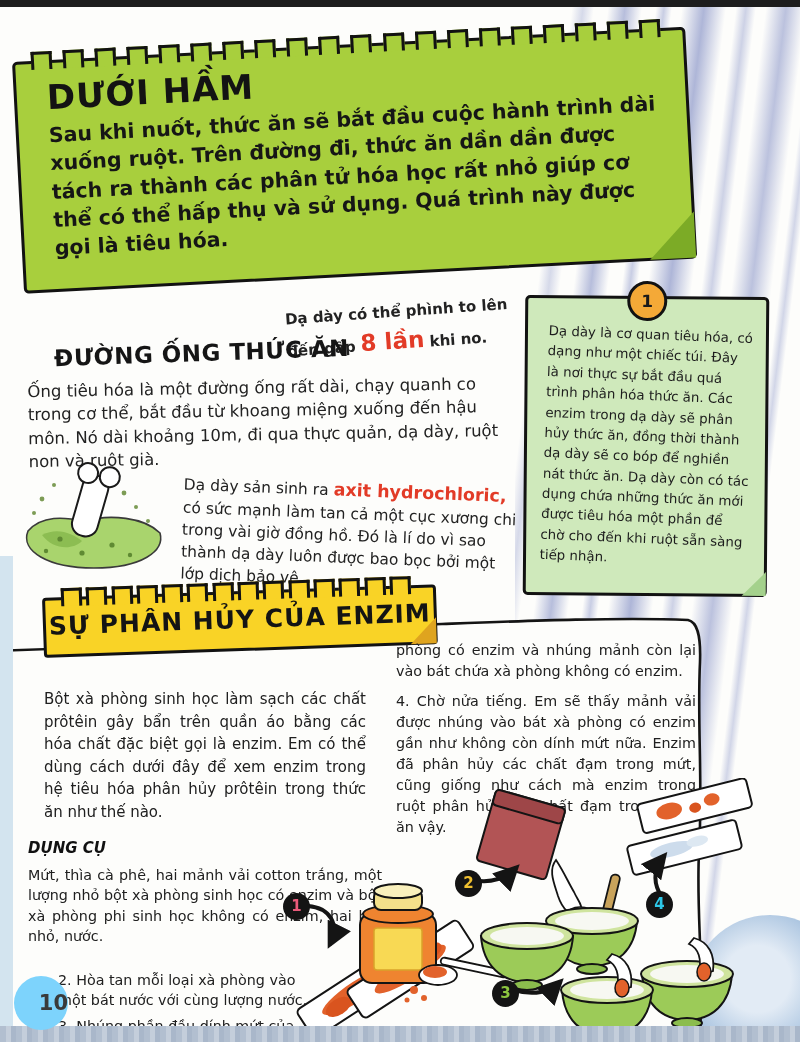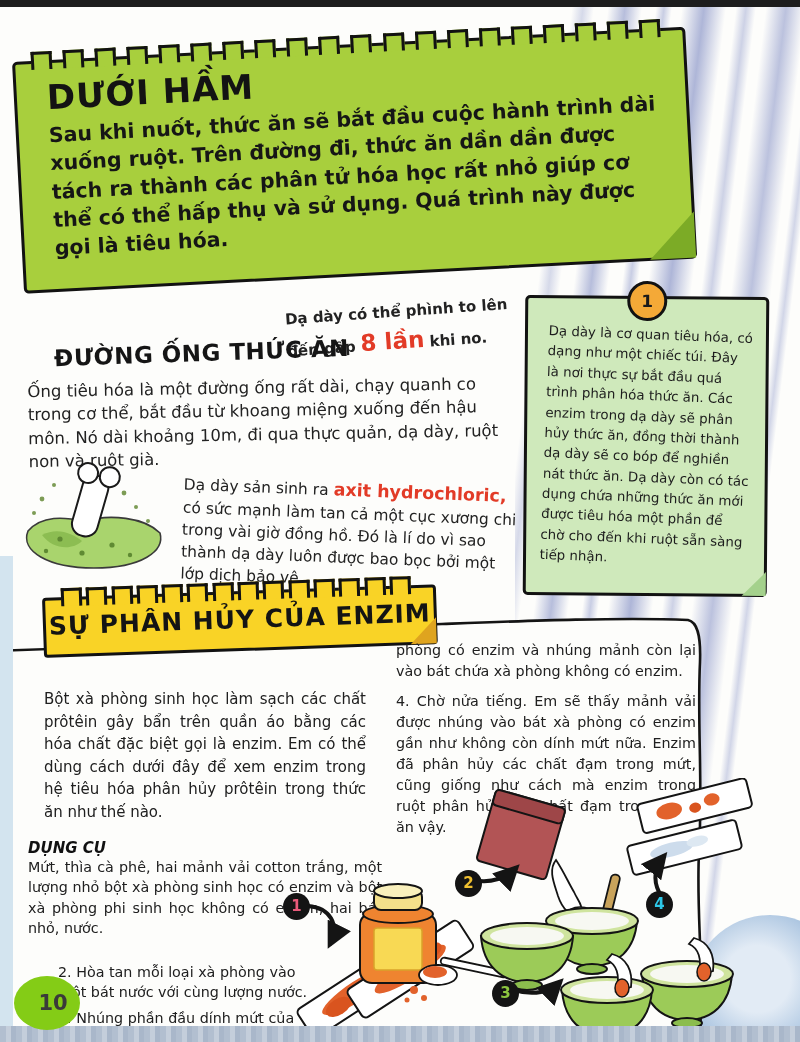--- a/index.html
+++ b/index.html
@@ -66,40 +66,40 @@
   .foodpipe-p{left:28px;top:376px;width:478px;margin:0;font-size:16.5px;line-height:1.42;
      transform:rotate(-1deg);z-index:3;color:#222;}
 
   .acid-fact{left:182px;top:478px;width:336px;margin:0;font-size:15.5px;line-height:1.42;
      transform:rotate(2.2deg);z-index:3;color:#222;}
   .acid-fact .red{color:#e23b27;font-size:17.5px;font-weight:bold;}
 
   
   .col-left{left:28px;top:672px;width:354px;z-index:3;}
   .col-left .intro{margin:16px;font-size:15px;line-height:1.5;text-align:justify;color:#202020;}
-  .col-left h3{margin:16px 0 0 0;font-size:15px;font-style:italic;font-weight:bold;color:#111;}
+  .col-left h3{margin:16px 0 8px 0;font-size:15px;font-style:italic;font-weight:bold;color:#111;}
   .col-left .tools{margin:0;font-size:14.3px;line-height:1.42;text-align:justify;color:#202020;}
   .method{margin:24px 0 0 30px;width:256px;}
   .method h3{margin:0 0 4px 0;}
   .method p{margin:0 0 6px 0;font-size:14.3px;line-height:1.4;color:#202020;}
   .col-right{left:396px;top:640px;width:300px;z-index:3;}
   .col-right p{margin:0 0 9px 0;font-size:14.3px;line-height:1.47;text-align:justify;color:#202020;}
 
   
   .experiment-svg{left:262px;top:778px;z-index:3;}
   .bone-svg{left:12px;top:455px;z-index:3;}
   .step-badge{width:27px;height:27px;border-radius:50%;background:#141414;z-index:4;
      text-align:center;line-height:27px;font-size:15px;font-weight:bold;}
   .b1{left:283px;top:893px;color:#e85a7a;}
   .b2{left:455px;top:870px;color:#f0c030;}
   .b3{left:492px;top:980px;color:#8cc63f;}
   .b4{left:646px;top:891px;color:#2ec7e8;}
 
-  .page-num{left:14px;top:976px;width:54px;height:54px;border-radius:50%;background:#84cc16;
-     text-align:center;line-height:54px;font-size:21px;font-weight:bold;color:#3a3a3a;z-index:7;padding-left:12px;}
+  .page-num{left:14px;top:976px;width:54px;height:54px;border-radius:50%;background:#7dd3fc;
+     text-align:right;line-height:54px;font-size:21px;font-weight:bold;color:#3a3a3a;z-index:7;}
 </style>
 </head>
 <body>
 
 <div class="abs topbar"></div>
 
 <div class="abs bg-streaks">
   <i class="s7"></i>
     <i class="s1"></i>
     <i class="s2"></i>

